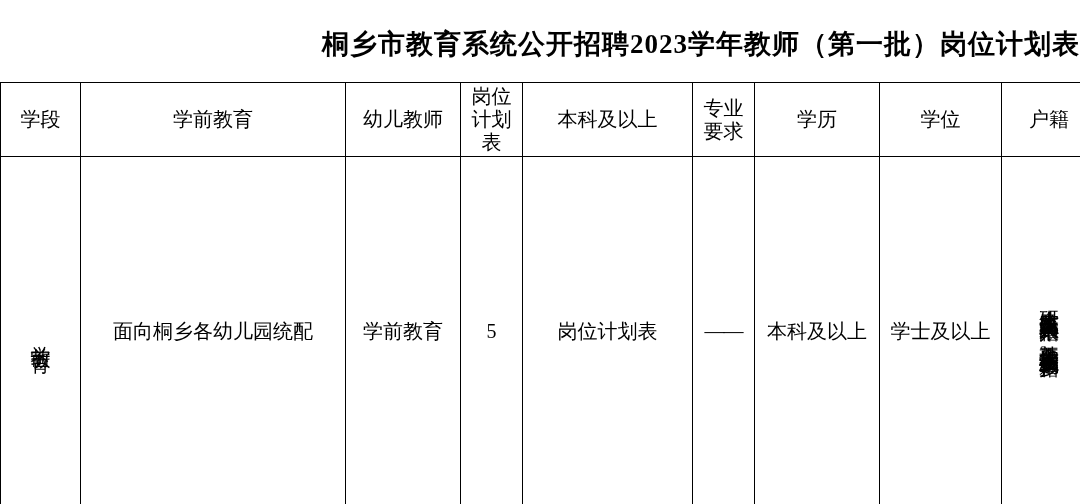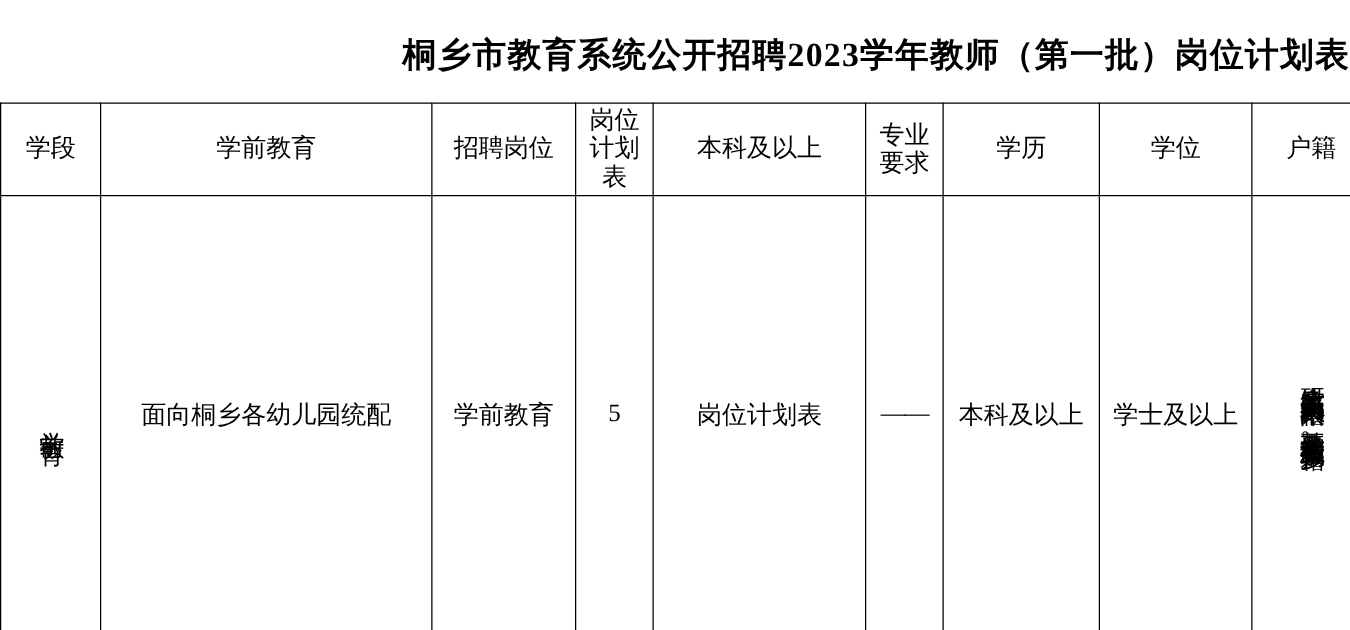--- a/index.html
+++ b/index.html
@@ -110,21 +110,21 @@
       <col class="c-major">
       <col class="c-other">
       <col class="c-edu">
       <col class="c-degree">
       <col class="c-household">
     </colgroup>
     <thead>
       <tr>
         <th>学段</th>
         <th>学前教育</th>
-        <th>招聘岗位</th>
+        <th>幼儿教师</th>
         <th class="two-line">岗位计划表</th>
         <th>本科及以上</th>
         <th class="two-line">专业要求</th>
         <th>学历</th>
         <th>学位</th>
         <th>户籍</th>
       </tr>
     </thead>
     <tbody>
       <tr>

